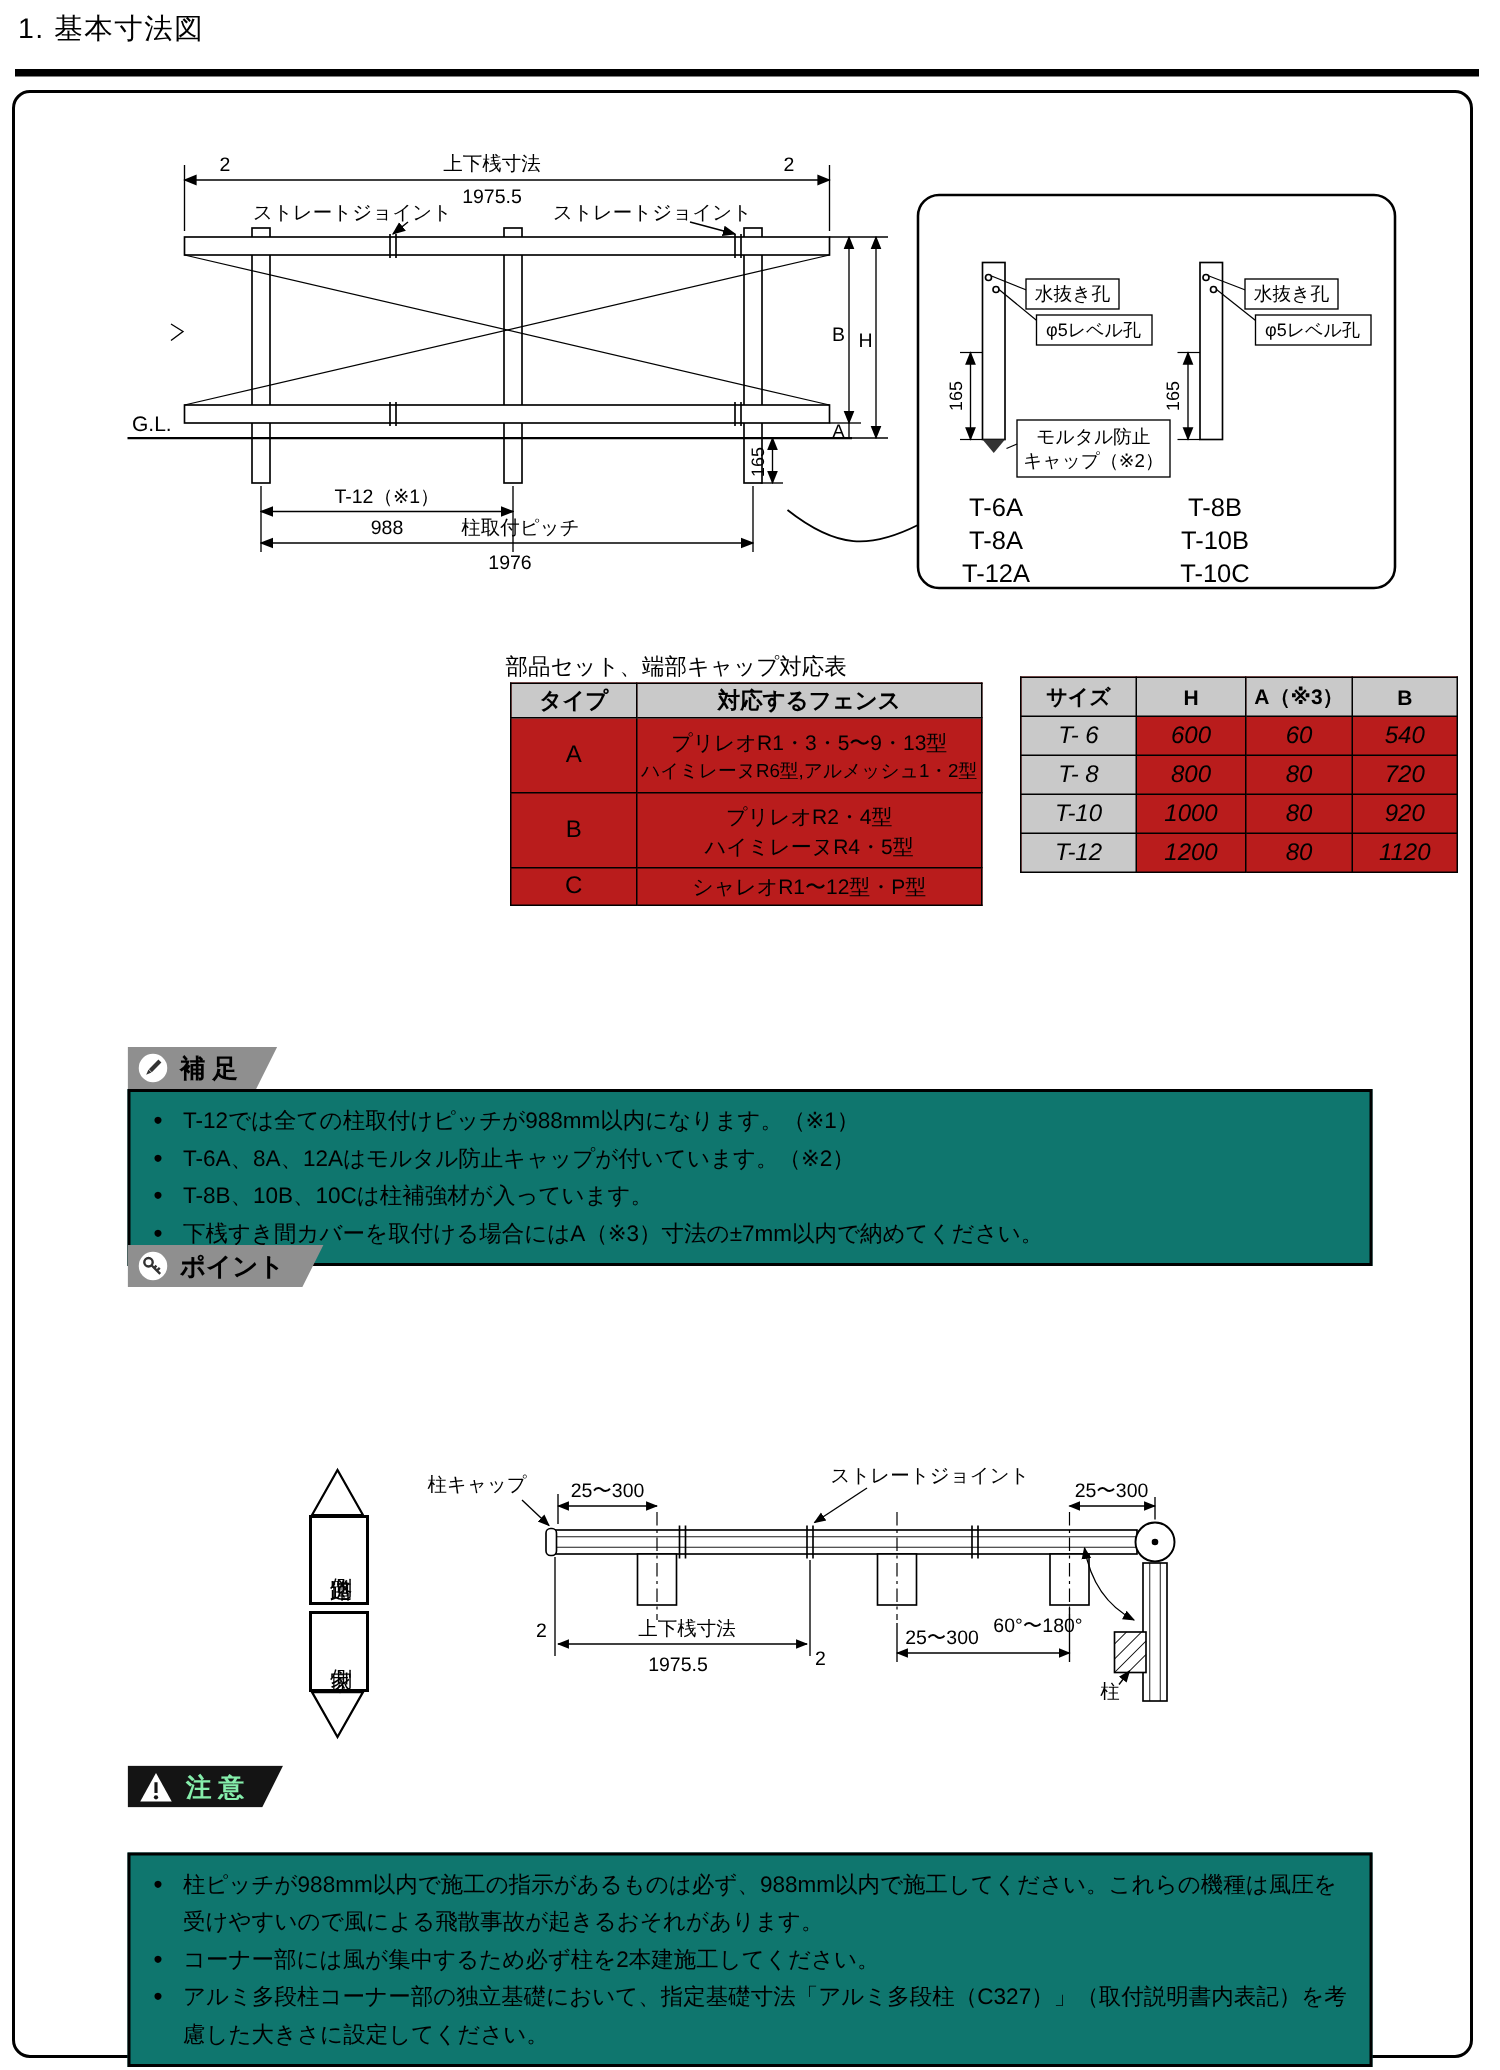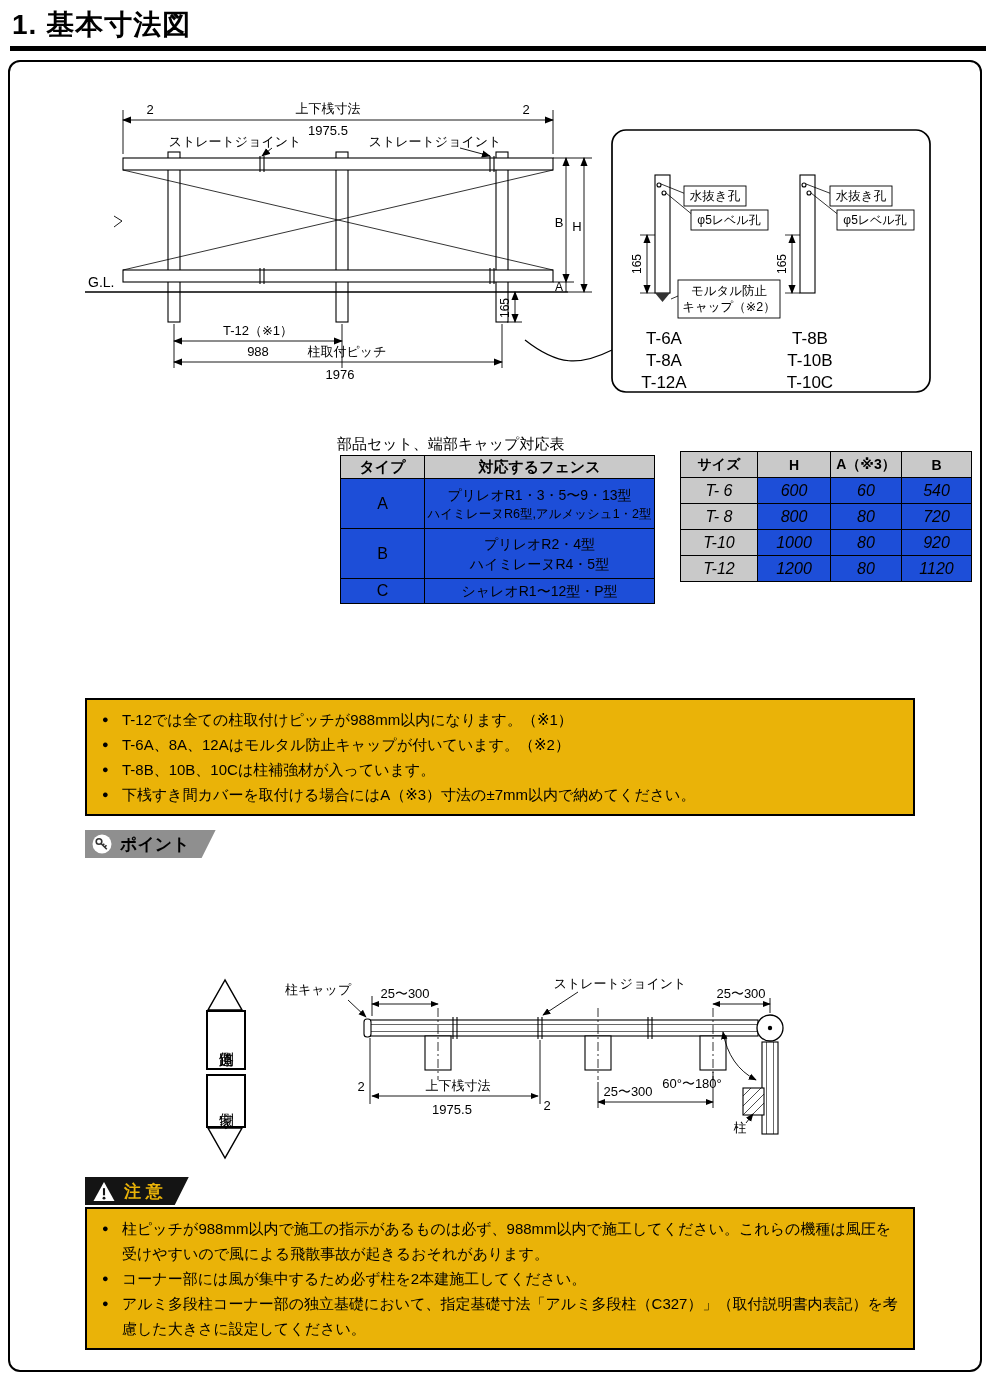--- a/index.html
+++ b/index.html
@@ -1,28 +1,28 @@
 <!DOCTYPE html>
 <html><head>
 <meta charset="utf-8">
 <style>
   * { margin:0; padding:0; box-sizing:border-box; }
   html,body { background:#fff; }
   body { width:1000px; height:1380px; font-family:"Liberation Sans","DejaVu Sans",sans-serif; color:#000; }
   #page { position:relative; width:1000px; height:1380px; background:#fff; overflow:hidden; }
   .abs { position:absolute; }
 
-  #page-title { left:12px; top:6px; font-size:28px; font-weight:bold; letter-spacing:1px; }
+  #page-title { left:12px; top:6px; font-size:19px; font-weight:normal; letter-spacing:1px; }
   #title-underline { left:10px; top:46px; width:976px; height:5px; background:#000; }
   #content-frame { left:8px; top:60px; width:974px; height:1312px; border:2px solid #000; border-radius:12px; }
 
   svg text { font-family:"Liberation Sans","DejaVu Sans",sans-serif; fill:#000; }
 
   
-  table { border-collapse:collapse; background:#1d4ed8; }
+  table { border-collapse:collapse; background:#b91c1c; }
   th, td { border:1px solid #000; text-align:center; vertical-align:middle; }
   .gray { background:#c9c9c9; }
   #parts-title { left:337px; top:435px; font-size:15px; }
   #parts-table { left:340px; top:455px; }
   #parts-table th { height:23px; font-size:15px; font-weight:bold; }
   #parts-table .type-col { width:84px; }
   #parts-table .fence-col { width:230px; }
   #parts-table .type-cell { font-size:16px; }
   #parts-table .row-tall td { height:50px; }
   #parts-table .row-short td { height:25px; }
@@ -33,23 +33,23 @@
   #size-table td { height:26px; font-size:16px;font-style:italic; }
   #size-table .c0 { width:77px; }
   #size-table .c1 { width:73px; }
   #size-table .c2 { width:71px; }
   #size-table .c3 { width:70px; }
 
   
   .tag { display:flex; align-items:center; gap:8px; height:28px; padding:0 26px 0 7px;
          background:#8f8f8f; clip-path:polygon(0 0,100% 0,calc(100% - 14px) 100%,0 100%);
          font-size:17px; font-weight:bold; color:#000; }
-  .tag.dark { background:#141414; color:#eab308; }
+  .tag.dark { background:#141414; color:#86efac; }
   .tag-icon { display:flex; align-items:center; }
-  .note-box { width:830px; border:2px solid #000; background:#eab308; padding:7px 14px; }
+  .note-box { width:830px; border:2px solid #000; background:#0f766e; padding:7px 14px;margin-top:28px; }
   .note-item { position:relative; padding-left:21px; font-size:15px; line-height:25px; }
   .note-item::before { content:"●"; position:absolute; left:1px; top:0; font-size:11px; line-height:25px; }
   #hosoku-tag { left:85px; top:666px;margin-top:32px; }
   #hosoku-box { left:85px; top:698px; }
   #point-tag  { left:85px; top:830px;text-align:center; }
   #point-box  { left:85px; top:861px; }
   #chui-tag   { left:85px; top:1177px; }
   #chui-box   { left:85px; top:1207px; }
 
   

